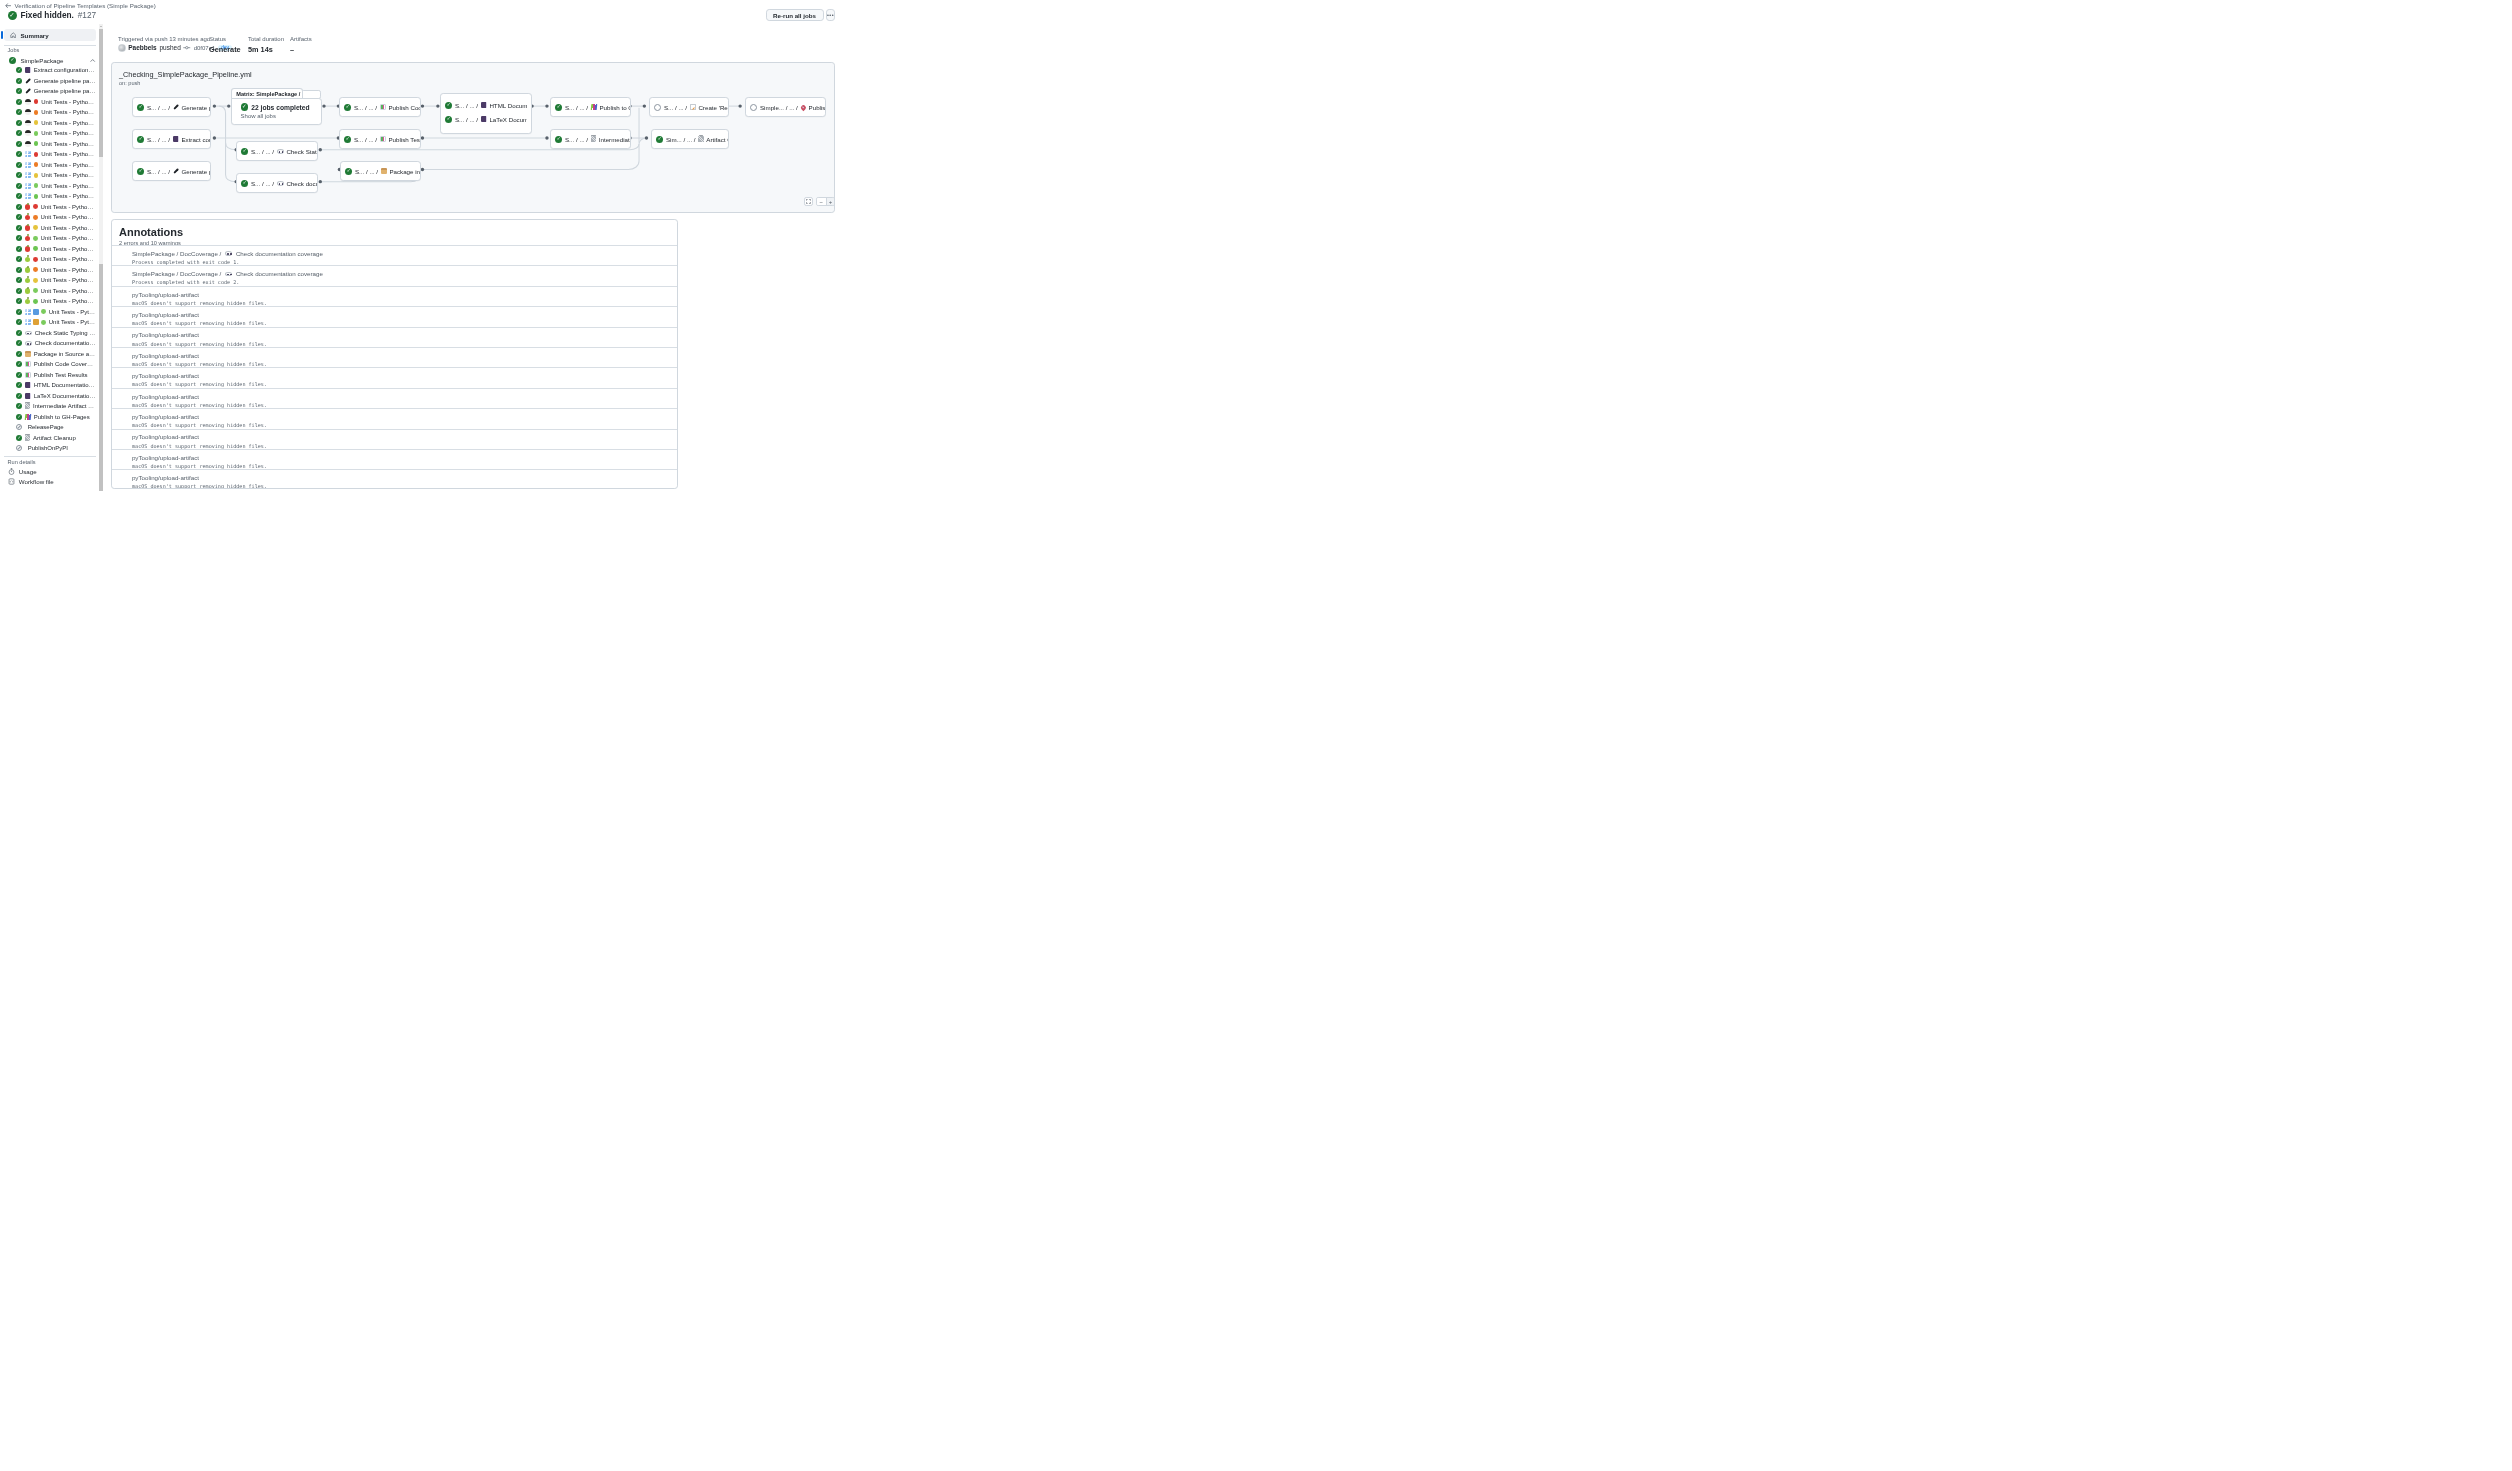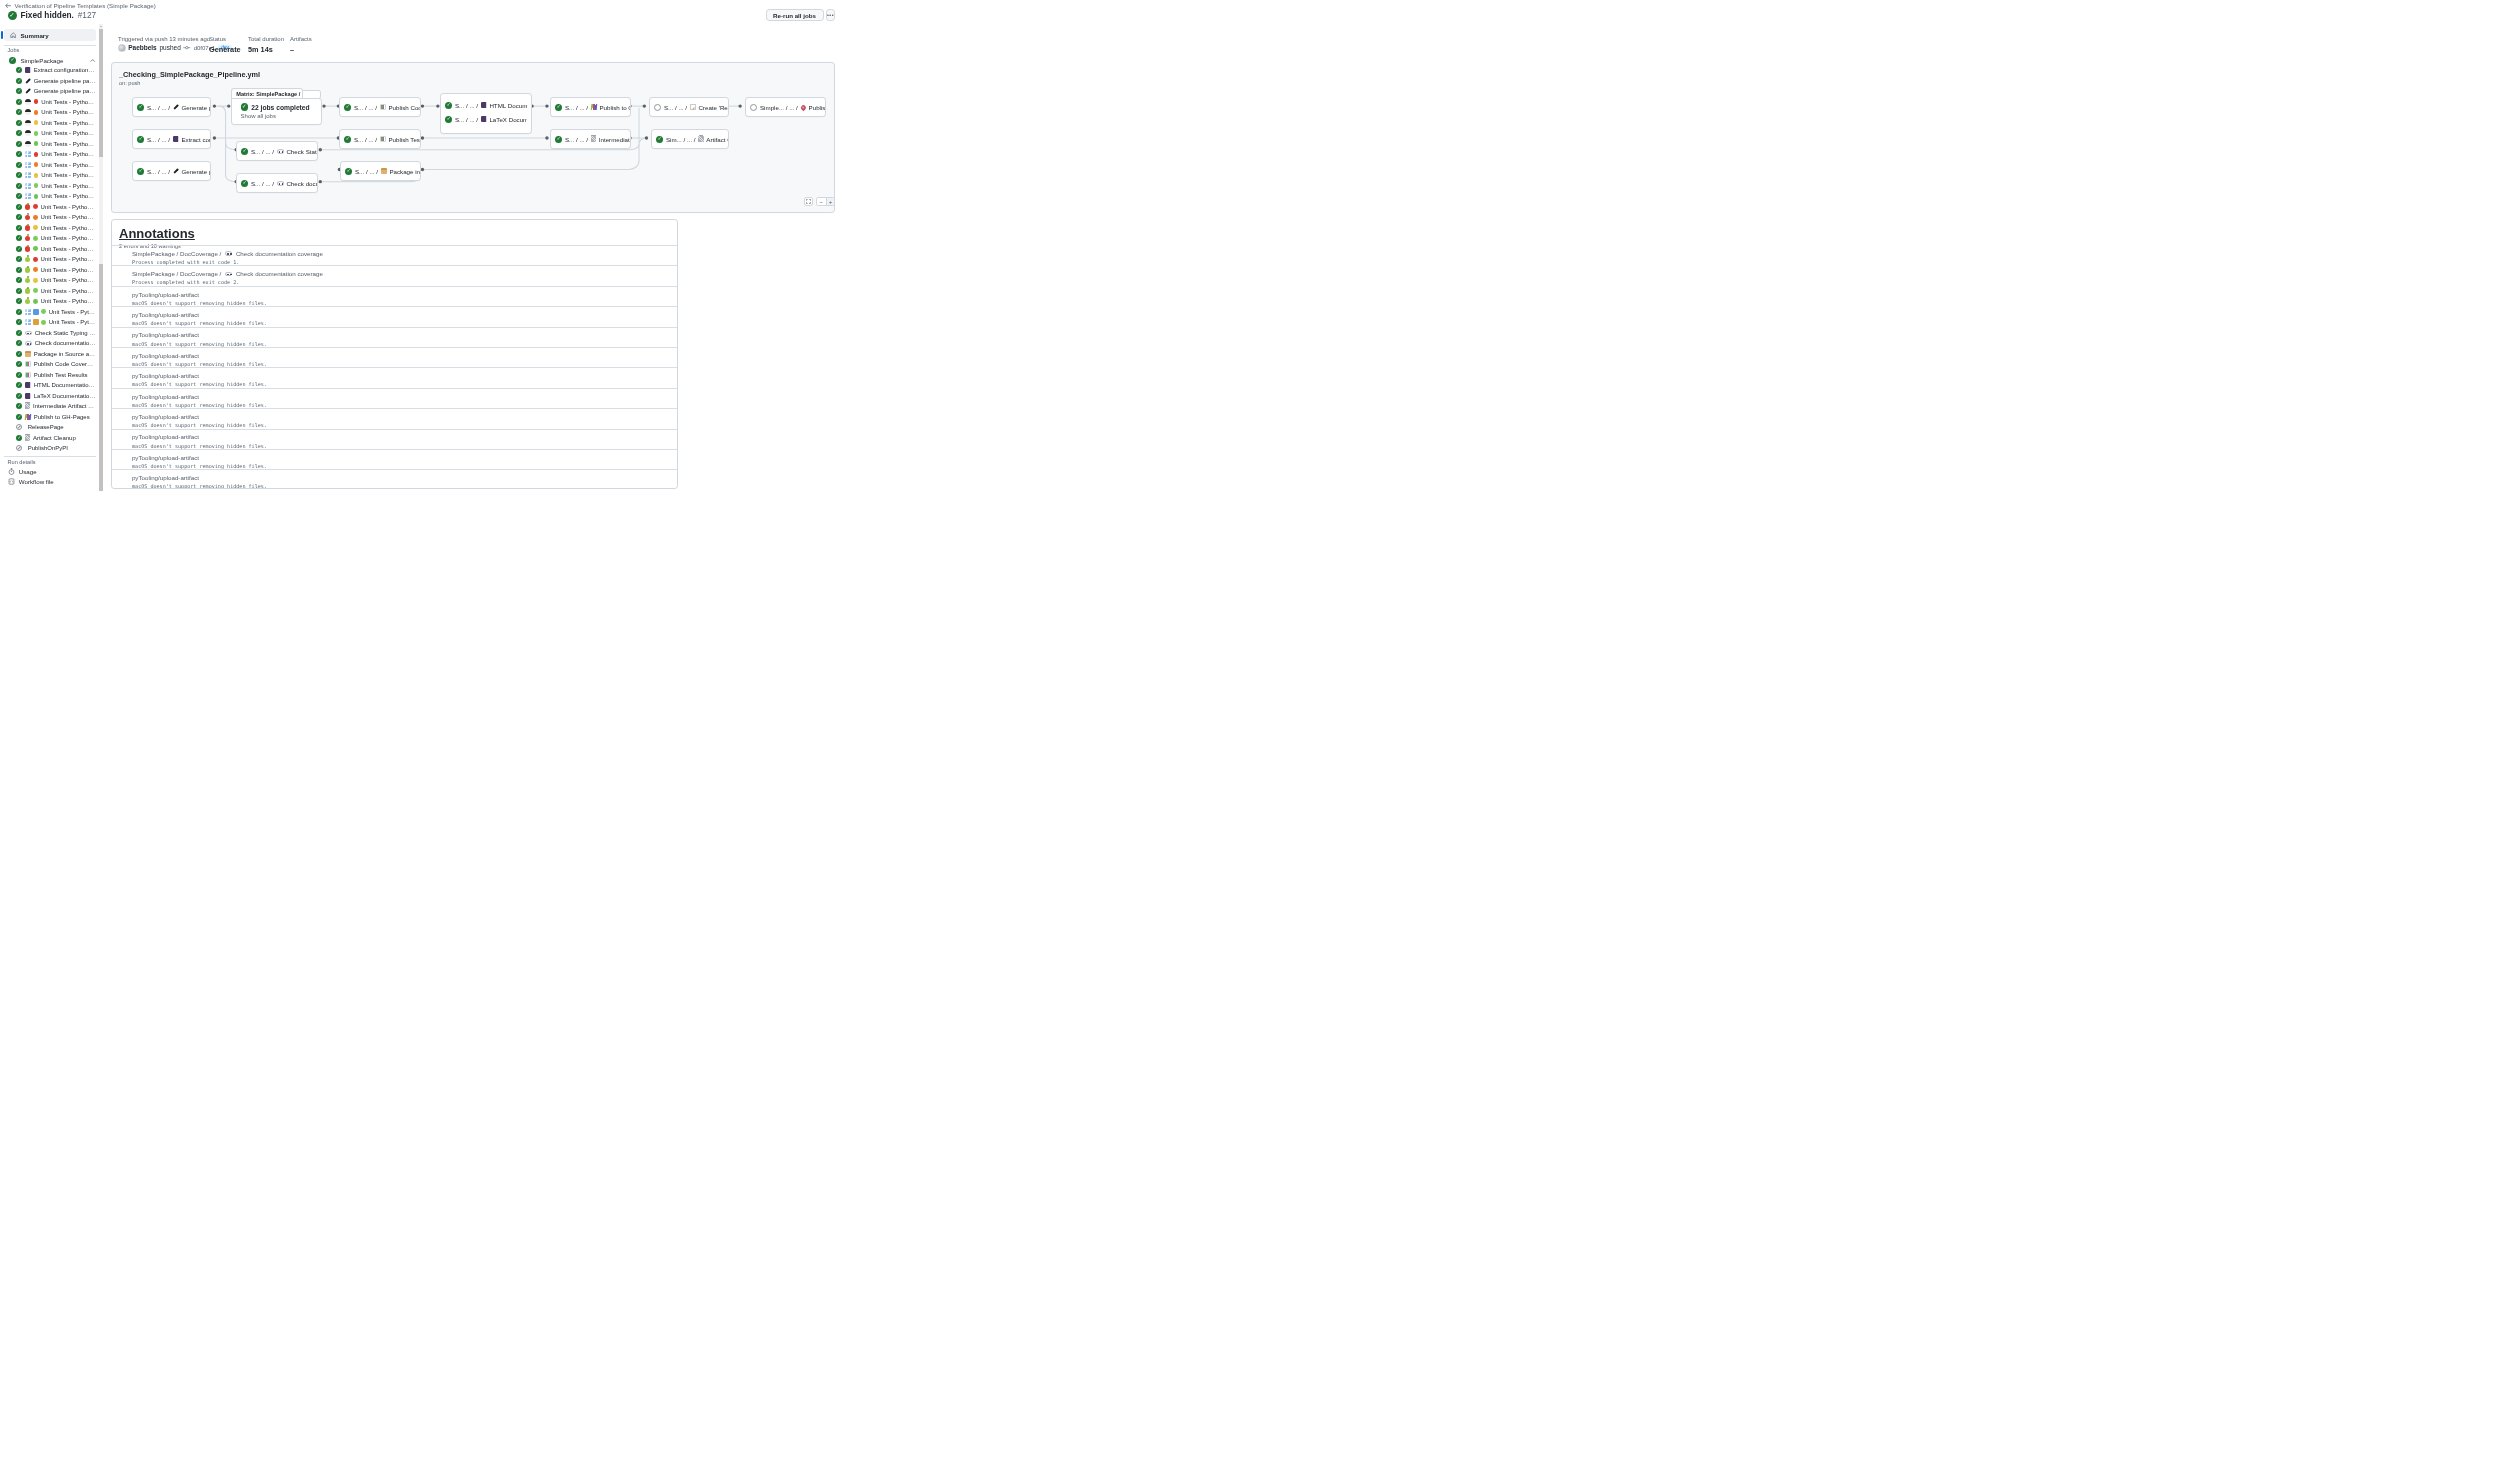--- a/index.html
+++ b/index.html
@@ -112,21 +112,21 @@
   #pusher-row { display:flex; align-items:center; gap:2.7px; margin-top:2.2px; font-size:6.5px; }
   #avatar { width:7.5px; height:7.5px; border-radius:50%; flex:none;
         background:radial-gradient(circle at 35% 35%,#e6e8ea,#9aa0a6); border:0.3px solid #c7ccd1; }
   #actor { font-weight:bold; } #pushed-word { font-weight:normal; }
   #commit-hash { font-size:6px; color:#59636e; cursor:pointer; }
   #branch-pill { font-size:4.8px; color:#0969da; background:#ddf4ff; border-radius:4.3px; padding:0.8px 3.2px; cursor:pointer; }
 
   
   #graph-card { position:absolute; left:111px; top:62px; width:724px; height:151px; background:#f6f8fa;
         border:0.5px solid #d0d7de; border-radius:3.2px; }
-  #graph-title { position:absolute; left:7px; top:7px; font-size:7.3px; font-weight:bold; }
+  #graph-title { position:absolute; left:7px; top:7px; font-size:7.3px; font-weight:normal; }
   #graph-sub { position:absolute; left:7px; top:16.7px; font-size:5.6px; color:#59636e; }
   #graph-svg { position:absolute; left:0; top:0; width:100%; height:100%; }
   .gnode { position:absolute; height:20px; background:#fff; border:0.5px solid #d0d7de; border-radius:3.2px;
         box-shadow:0 0.5px 0 rgba(27,31,36,.04); display:flex; align-items:center; gap:2.7px; padding:0 4.3px;
         font-size:6.2px; white-space:nowrap; overflow:hidden; cursor:pointer; }
   .gnode .npre, .gnode .nlab { color:#24292f; }
   .gnode .ndur { margin-left:auto; font-size:5.6px; color:#59636e; }
   .n0  { left:20px;  top:34px;  width:79px; }
   .n1  { left:227px; top:34px;  width:82px; }
   .n4  { left:438px; top:34px;  width:81px; }
@@ -161,21 +161,21 @@
   #zoom-combo { position:absolute; left:704px; top:134px; width:19.4px; height:9.1px; border:0.5px solid #d0d7de;
         border-radius:2.2px; display:flex; overflow:hidden; }
   .zhalf { width:50%; display:flex; align-items:center; justify-content:center; font-size:6px;
         color:#57606a; cursor:pointer; background:#fff; }
   #zoom-in { background:#eff2f5; border-left:0.5px solid #d0d7de; }
 
   
   #ann-card { position:absolute; left:111px; top:219px; width:567px; height:270px; background:#fff;
         border:0.5px solid #d0d7de; border-radius:3.2px; overflow:hidden; }
   #ann-head { padding:6px 0 0 7px; height:25px; }
-  #ann-title { font-size:13px; font-weight:bold;text-decoration:underline; }
+  #ann-title { font-size:11px; font-weight:bold; }
   #ann-sub { margin-top:1.6px; font-size:5.6px; color:#59636e; }
   .ann-row { height:20.4px; border-top:0.5px solid #d8dee4; position:relative; }
   .ann-line1 { position:absolute; left:9.1px; top:3.8px; display:flex; align-items:center; gap:3.8px;
         font-size:6.2px; color:#57606a; cursor:pointer; }
   .ann-ic { width:7px; height:7px; flex:none; display:flex; align-items:center; justify-content:center; }
   .ann-detail { position:absolute; left:20px; top:13px; font-size:5.1px; color:#59636e;
         font-family:"DejaVu Sans Mono","Liberation Mono",monospace; }
 
   svg.ic { display:block; }
 </style>

